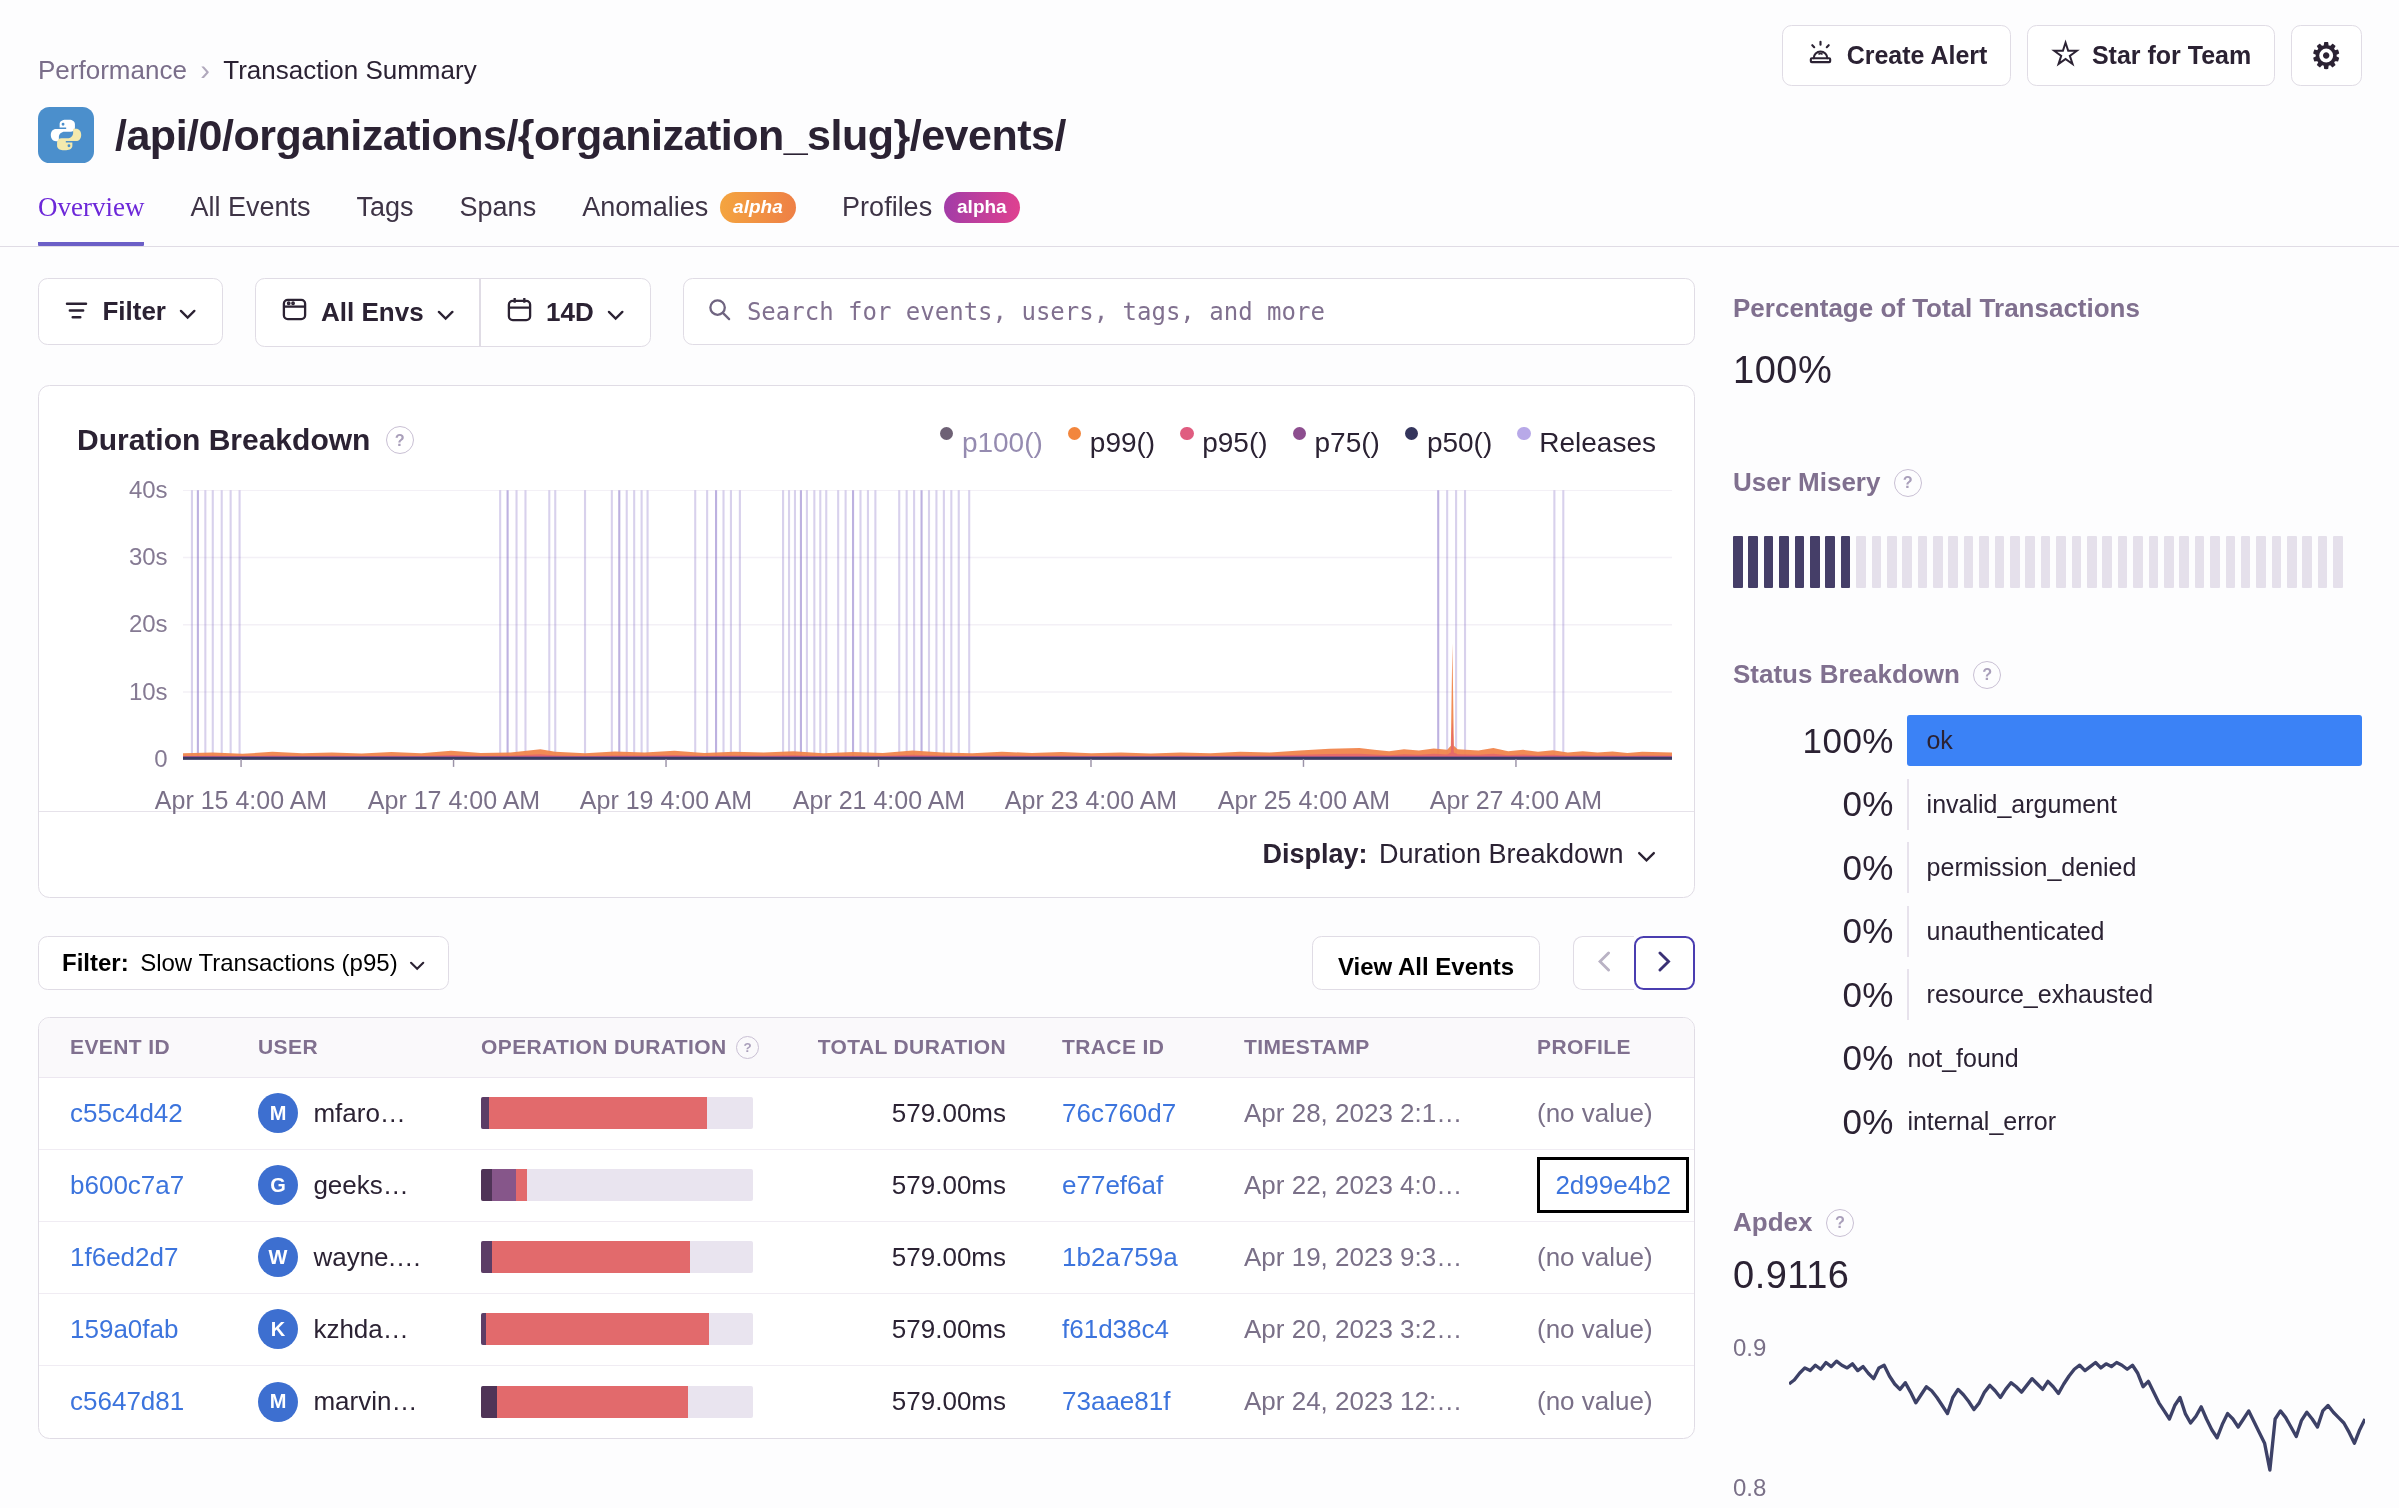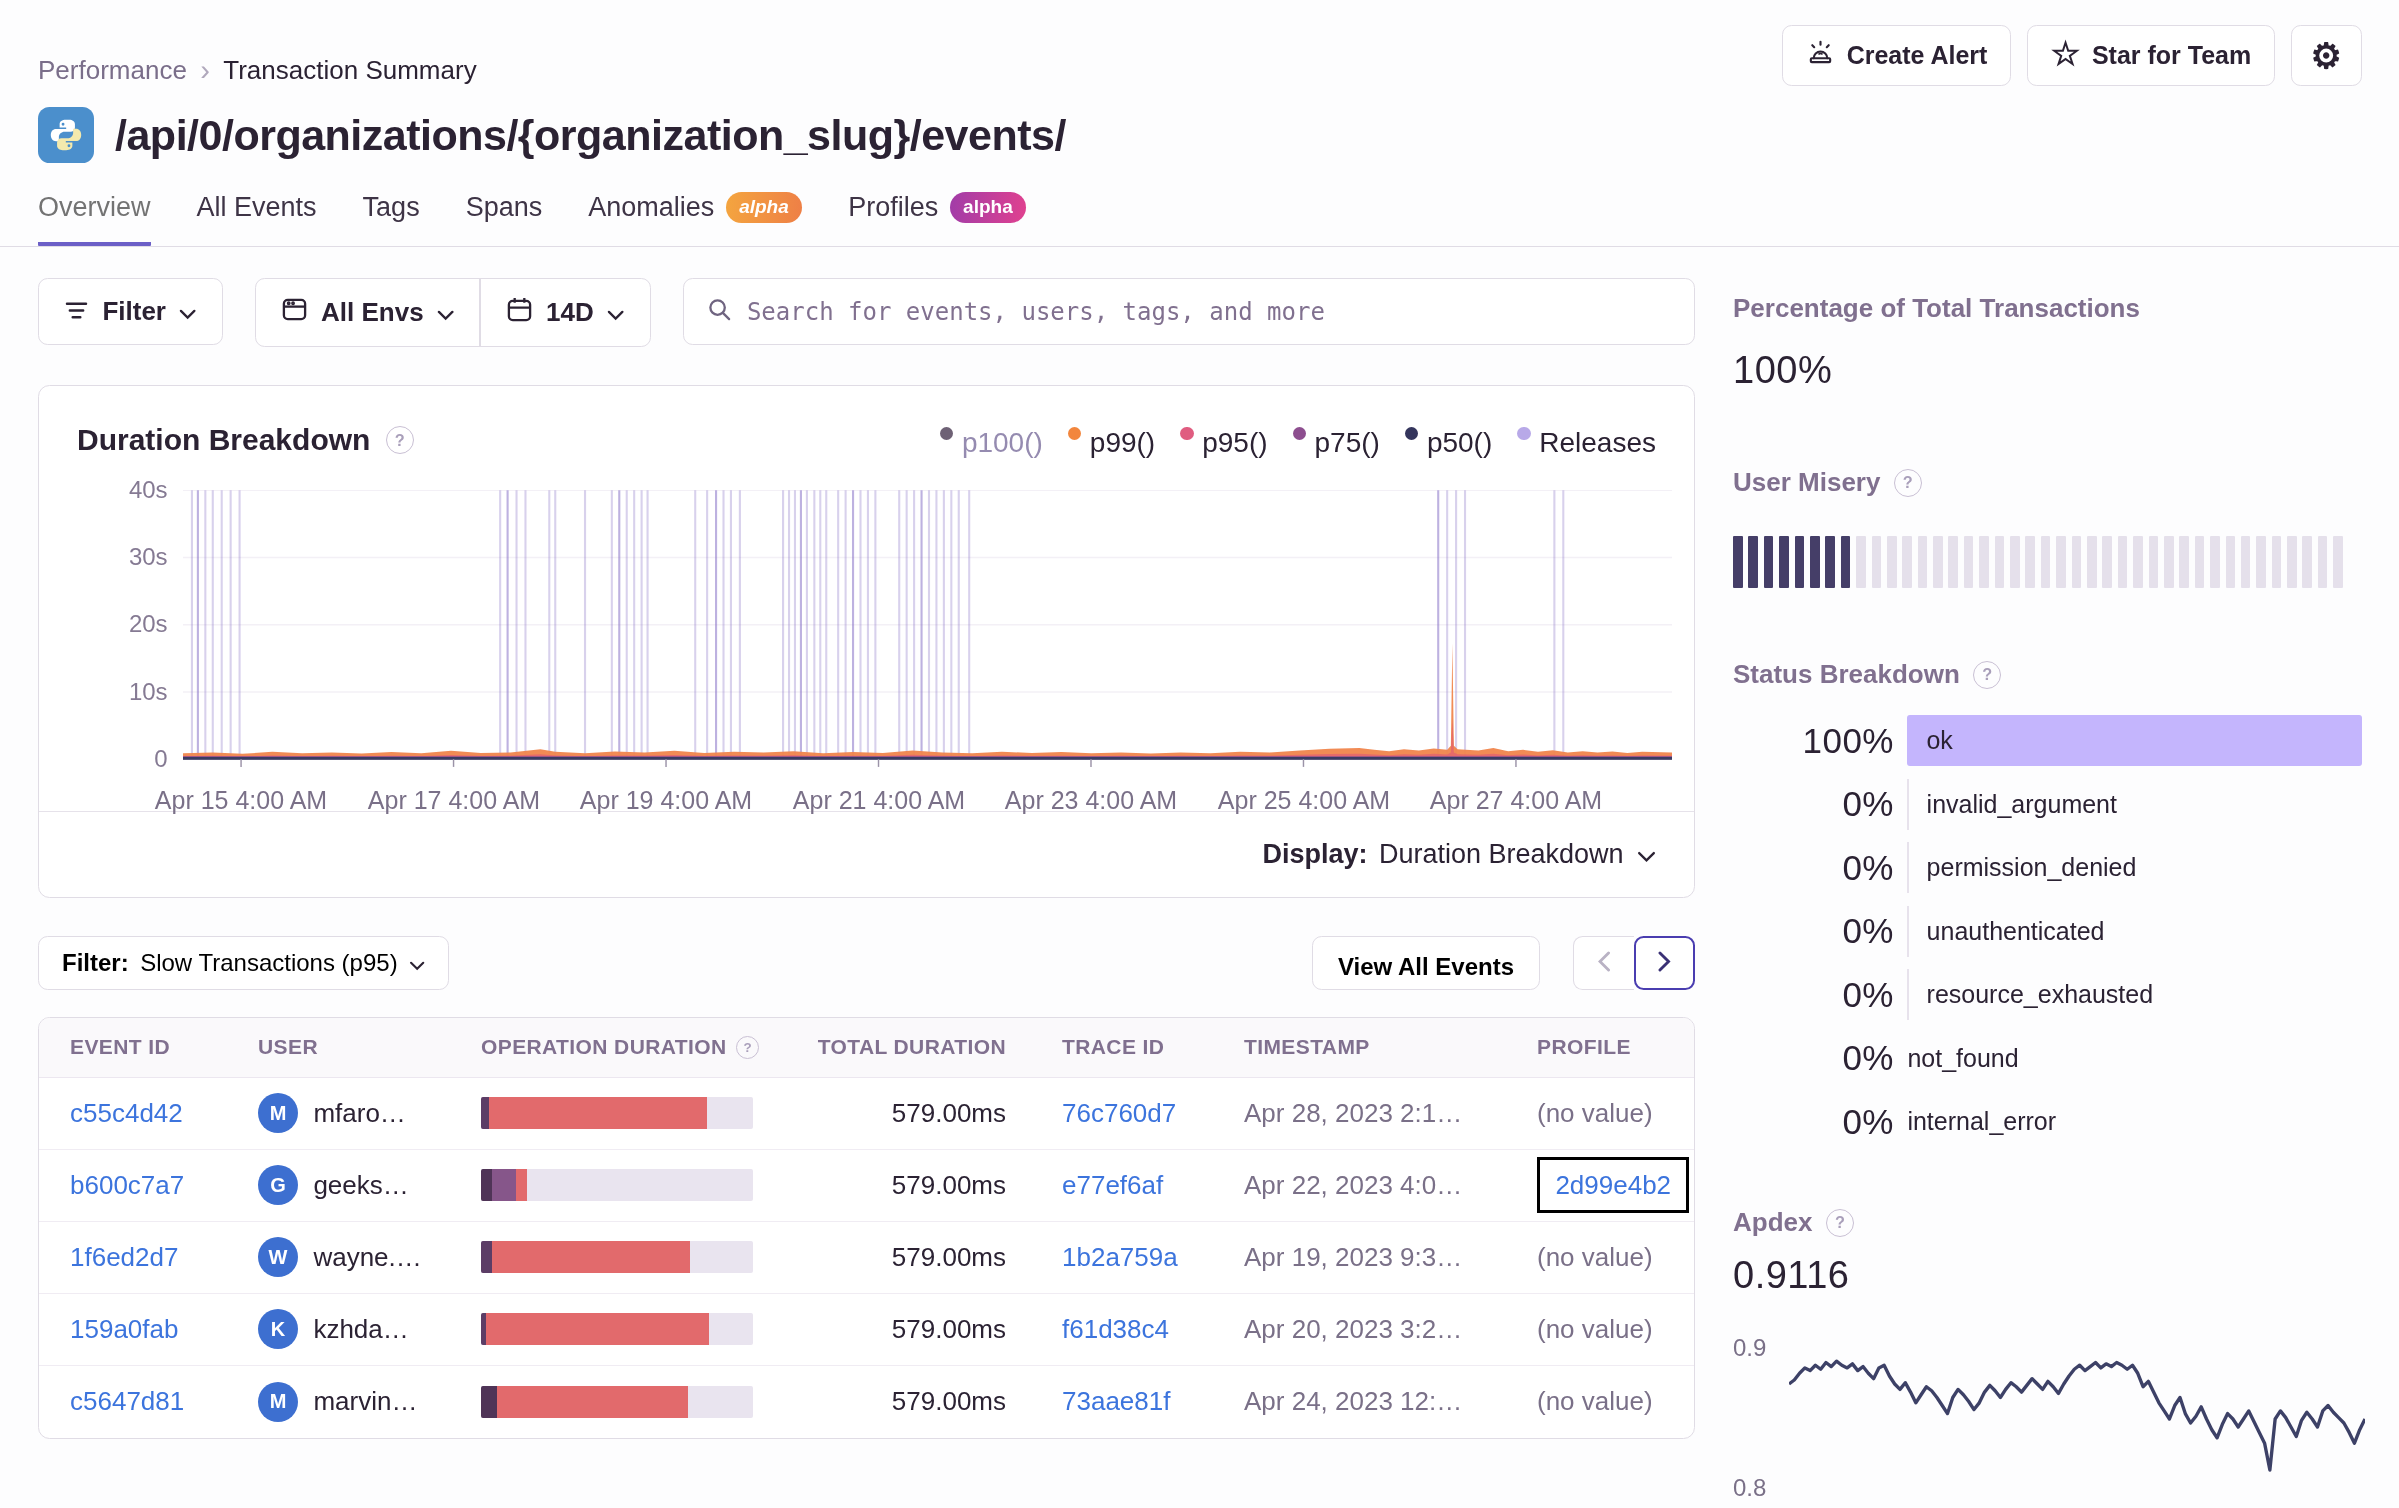--- a/index.html
+++ b/index.html
@@ -22,21 +22,21 @@
   
   .title-row { display:flex; align-items:center; gap:21px; padding:21px 38px 0 38px; }
   .platform-icon { width:56px; height:56px; border-radius:11.5px; background:#4b8fcc; display:flex; align-items:center; justify-content:center; }
   h1.txn-title { font-size:43px; font-weight:700; letter-spacing:-0.5px; color:#2b2233; }
 
   
   .tabs-row { border-bottom:1.4px solid #e0dce5; padding:29px 38px 0 38px; }
   .tabs { display:flex; gap:46px; }
   .tab { display:flex; align-items:center; gap:11.5px; font-size:27px; color:#3e3446; padding-bottom:19px;
          border-bottom:4.8px solid transparent; cursor:pointer; }
-  .tab.active { color:#737373; border-bottom-color:#6c5fc7; border-radius:1px; }
+  .tab.active { color:#6d28d9; border-bottom-color:#6c5fc7; border-radius:1px;font-family:Liberation Serif, serif; }
   .badge { font-size:19px; font-weight:700; color:#fff; padding:3.8px 13.4px 4.8px; border-radius:960px; }
   .badge.alpha { background:linear-gradient(95deg,#f4a53f,#ee7f46);font-style:italic; }
   .badge.beta  { background:linear-gradient(95deg,#a13ca8,#e0418f); }
 
   
   .content { display:flex; padding:31px 38px 0 38px; gap:38px; }
   .main { width:1657px; flex:0 0 auto; }
   .side { flex:1 1 auto; min-width:0; padding-top:5.8px; }
 
   
@@ -118,21 +118,21 @@
   .sec-ptt { margin-top:9.6px; }
   .sec-misery { margin-top:75px; }
   .misery-bars { display:flex; gap:5.8px; margin-top:38px; height:52px; align-items:stretch; }
   .misery-bars i { width:9.6px; border-radius:1px; background:#e5e0eb; }
   .misery-bars i.on { background:#453e68; }
   .sec-status { margin-top:71px; }
   .status-rows { margin-top:25px; }
   .status-row { display:flex; align-items:center; margin-bottom:12.5px; }
   .status-pct { width:161px; text-align:right; font-size:35px; color:#2b2233; flex:0 0 auto; letter-spacing:0.5px; }
   .status-bar-area { flex:1; margin-left:13.4px; display:flex; align-items:center; min-height:51px; }
-  .status-bar { background:#c4b5fd; border-radius:2.9px; width:100%; height:51px; display:flex; align-items:center; padding-left:19px; font-size:25px; color:#2b2233; }
+  .status-bar { background:#3b82f6; border-radius:2.9px; width:100%; height:51px; display:flex; align-items:center; padding-left:19px; font-size:25px; color:#2b2233; }
   .status-zero { display:flex; align-items:center; gap:17.3px; height:51px; }
   .status-zero .rule { width:1.9px; height:51px; background:#e7e2ec; }
   .status-zero .lab { font-size:25px; color:#2b2233; }
   .sec-apdex { margin-top:60px; }
   .apdex-value { margin-top:15.4px; }
   .spark-wrap { position:relative; margin-top:35px; height:183px; }
   .spark-lab { position:absolute; font-size:24px; color:#7a7088; left:0; }
   .spark-svg { position:absolute; left:56px; top:0; }
 
   .chev { display:inline-block; }

